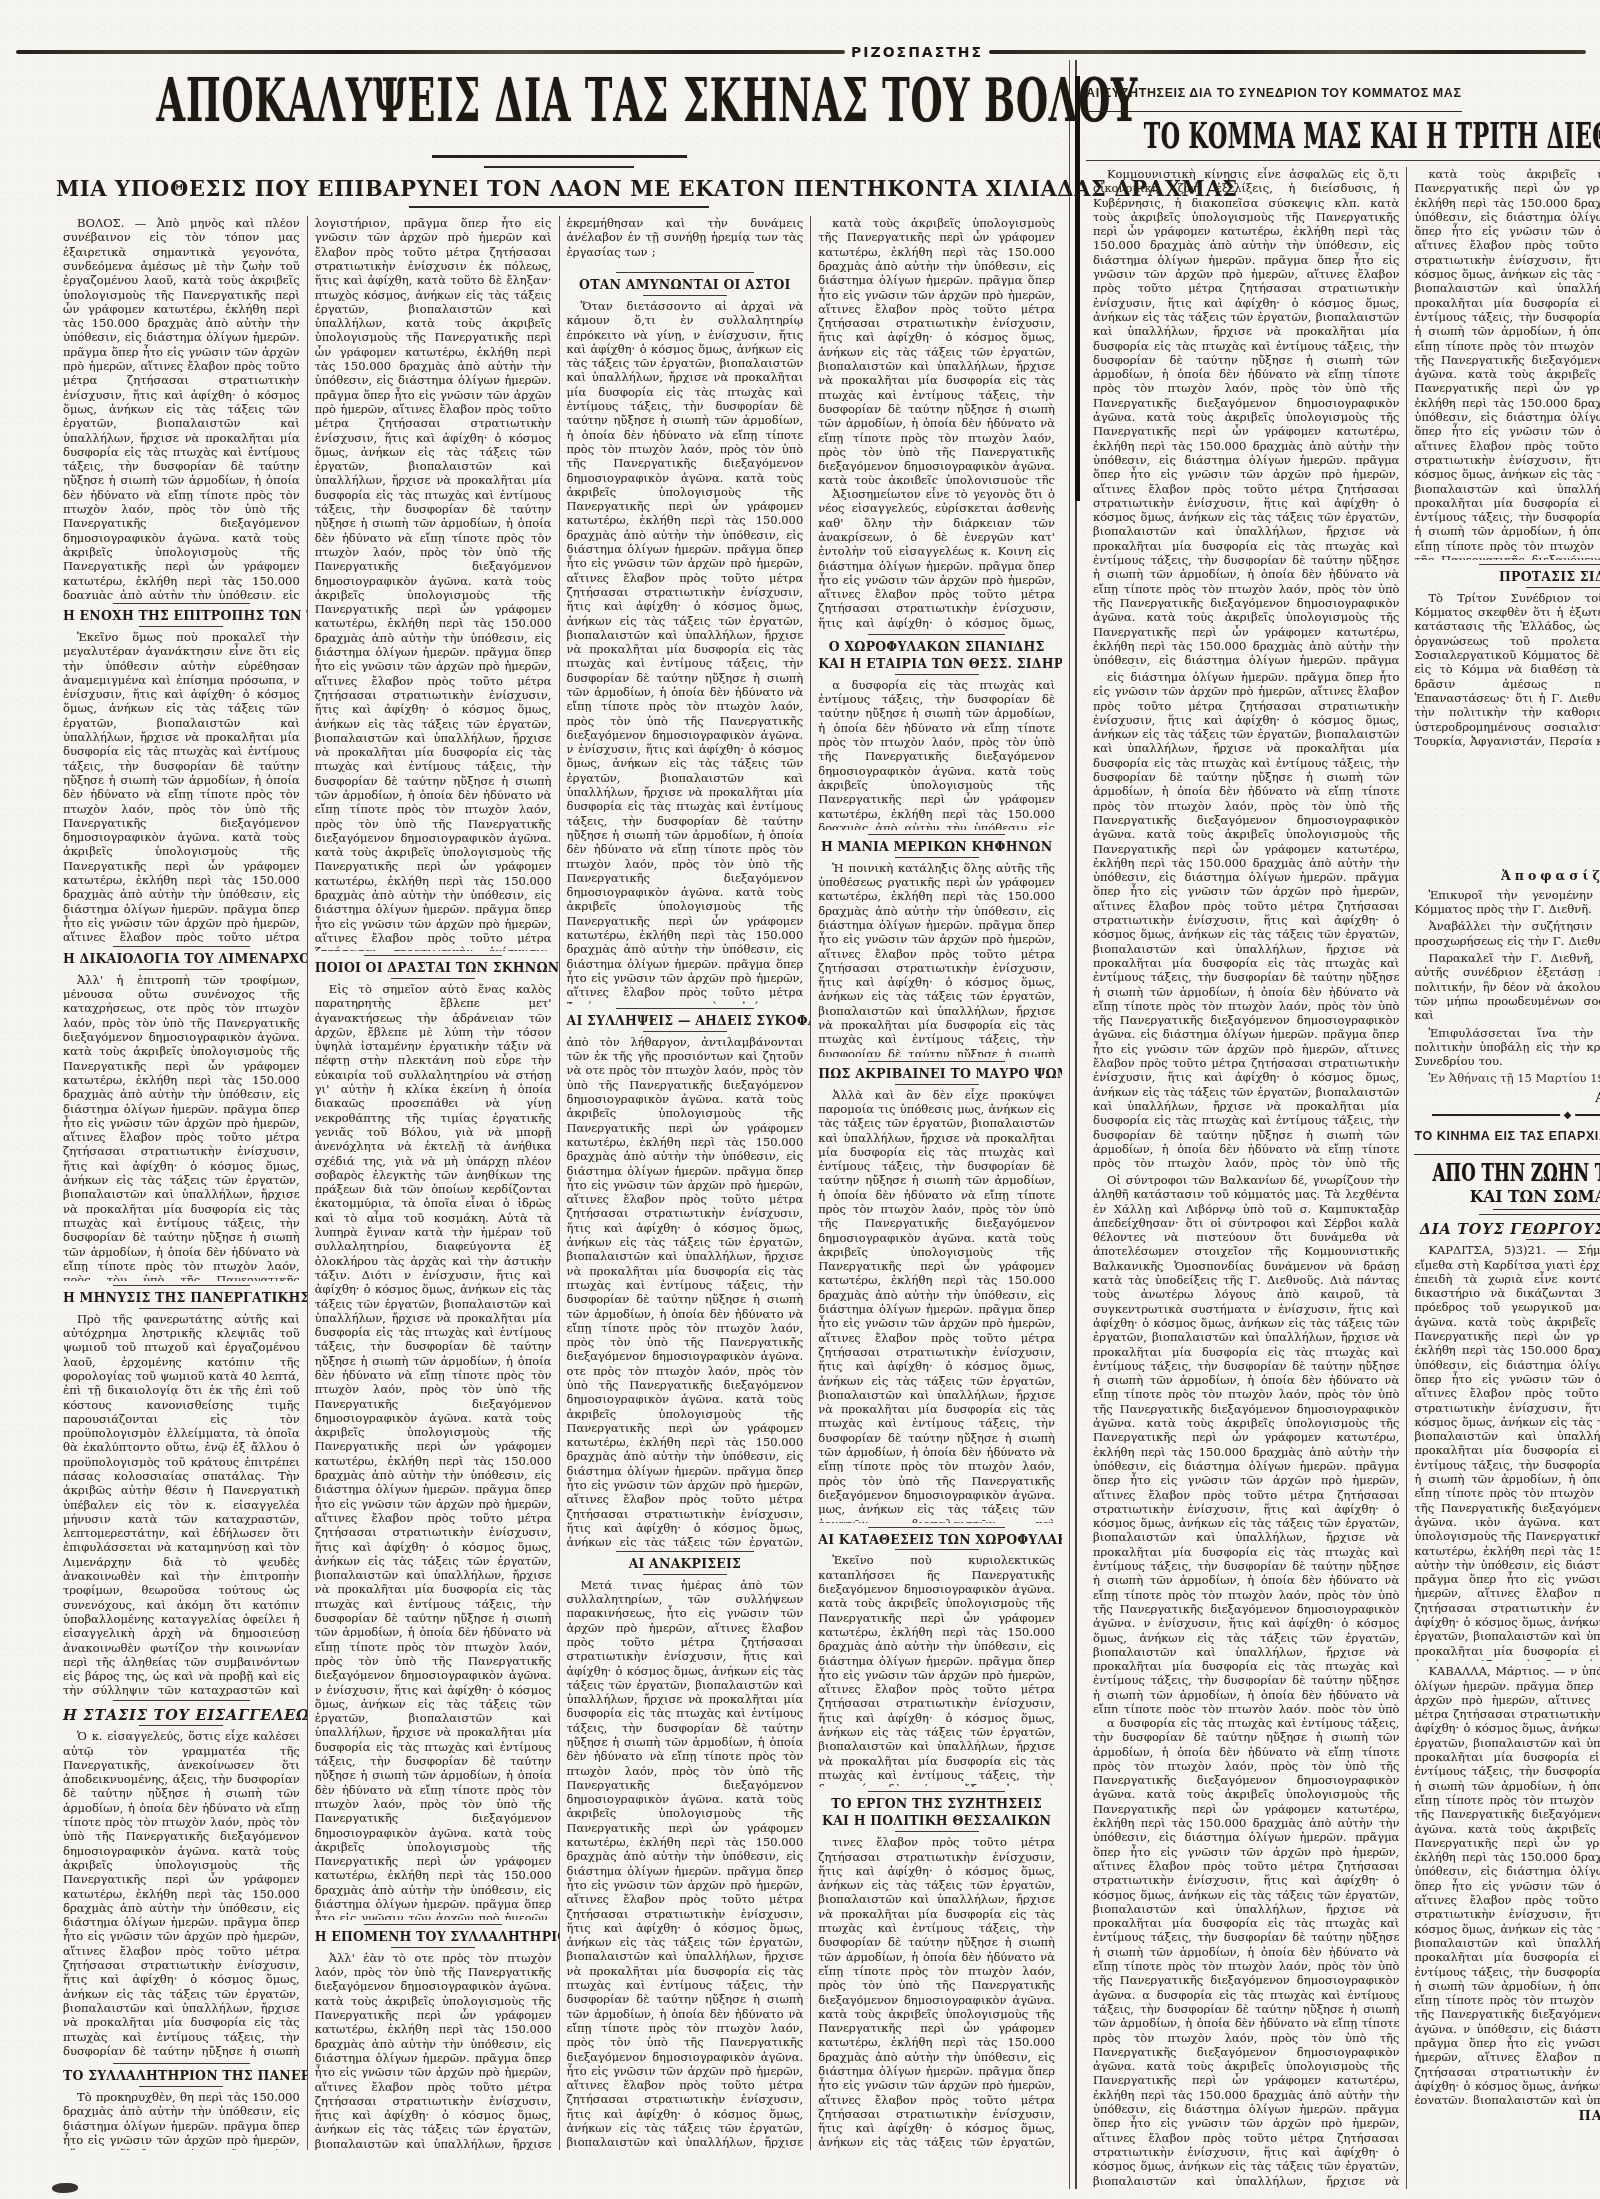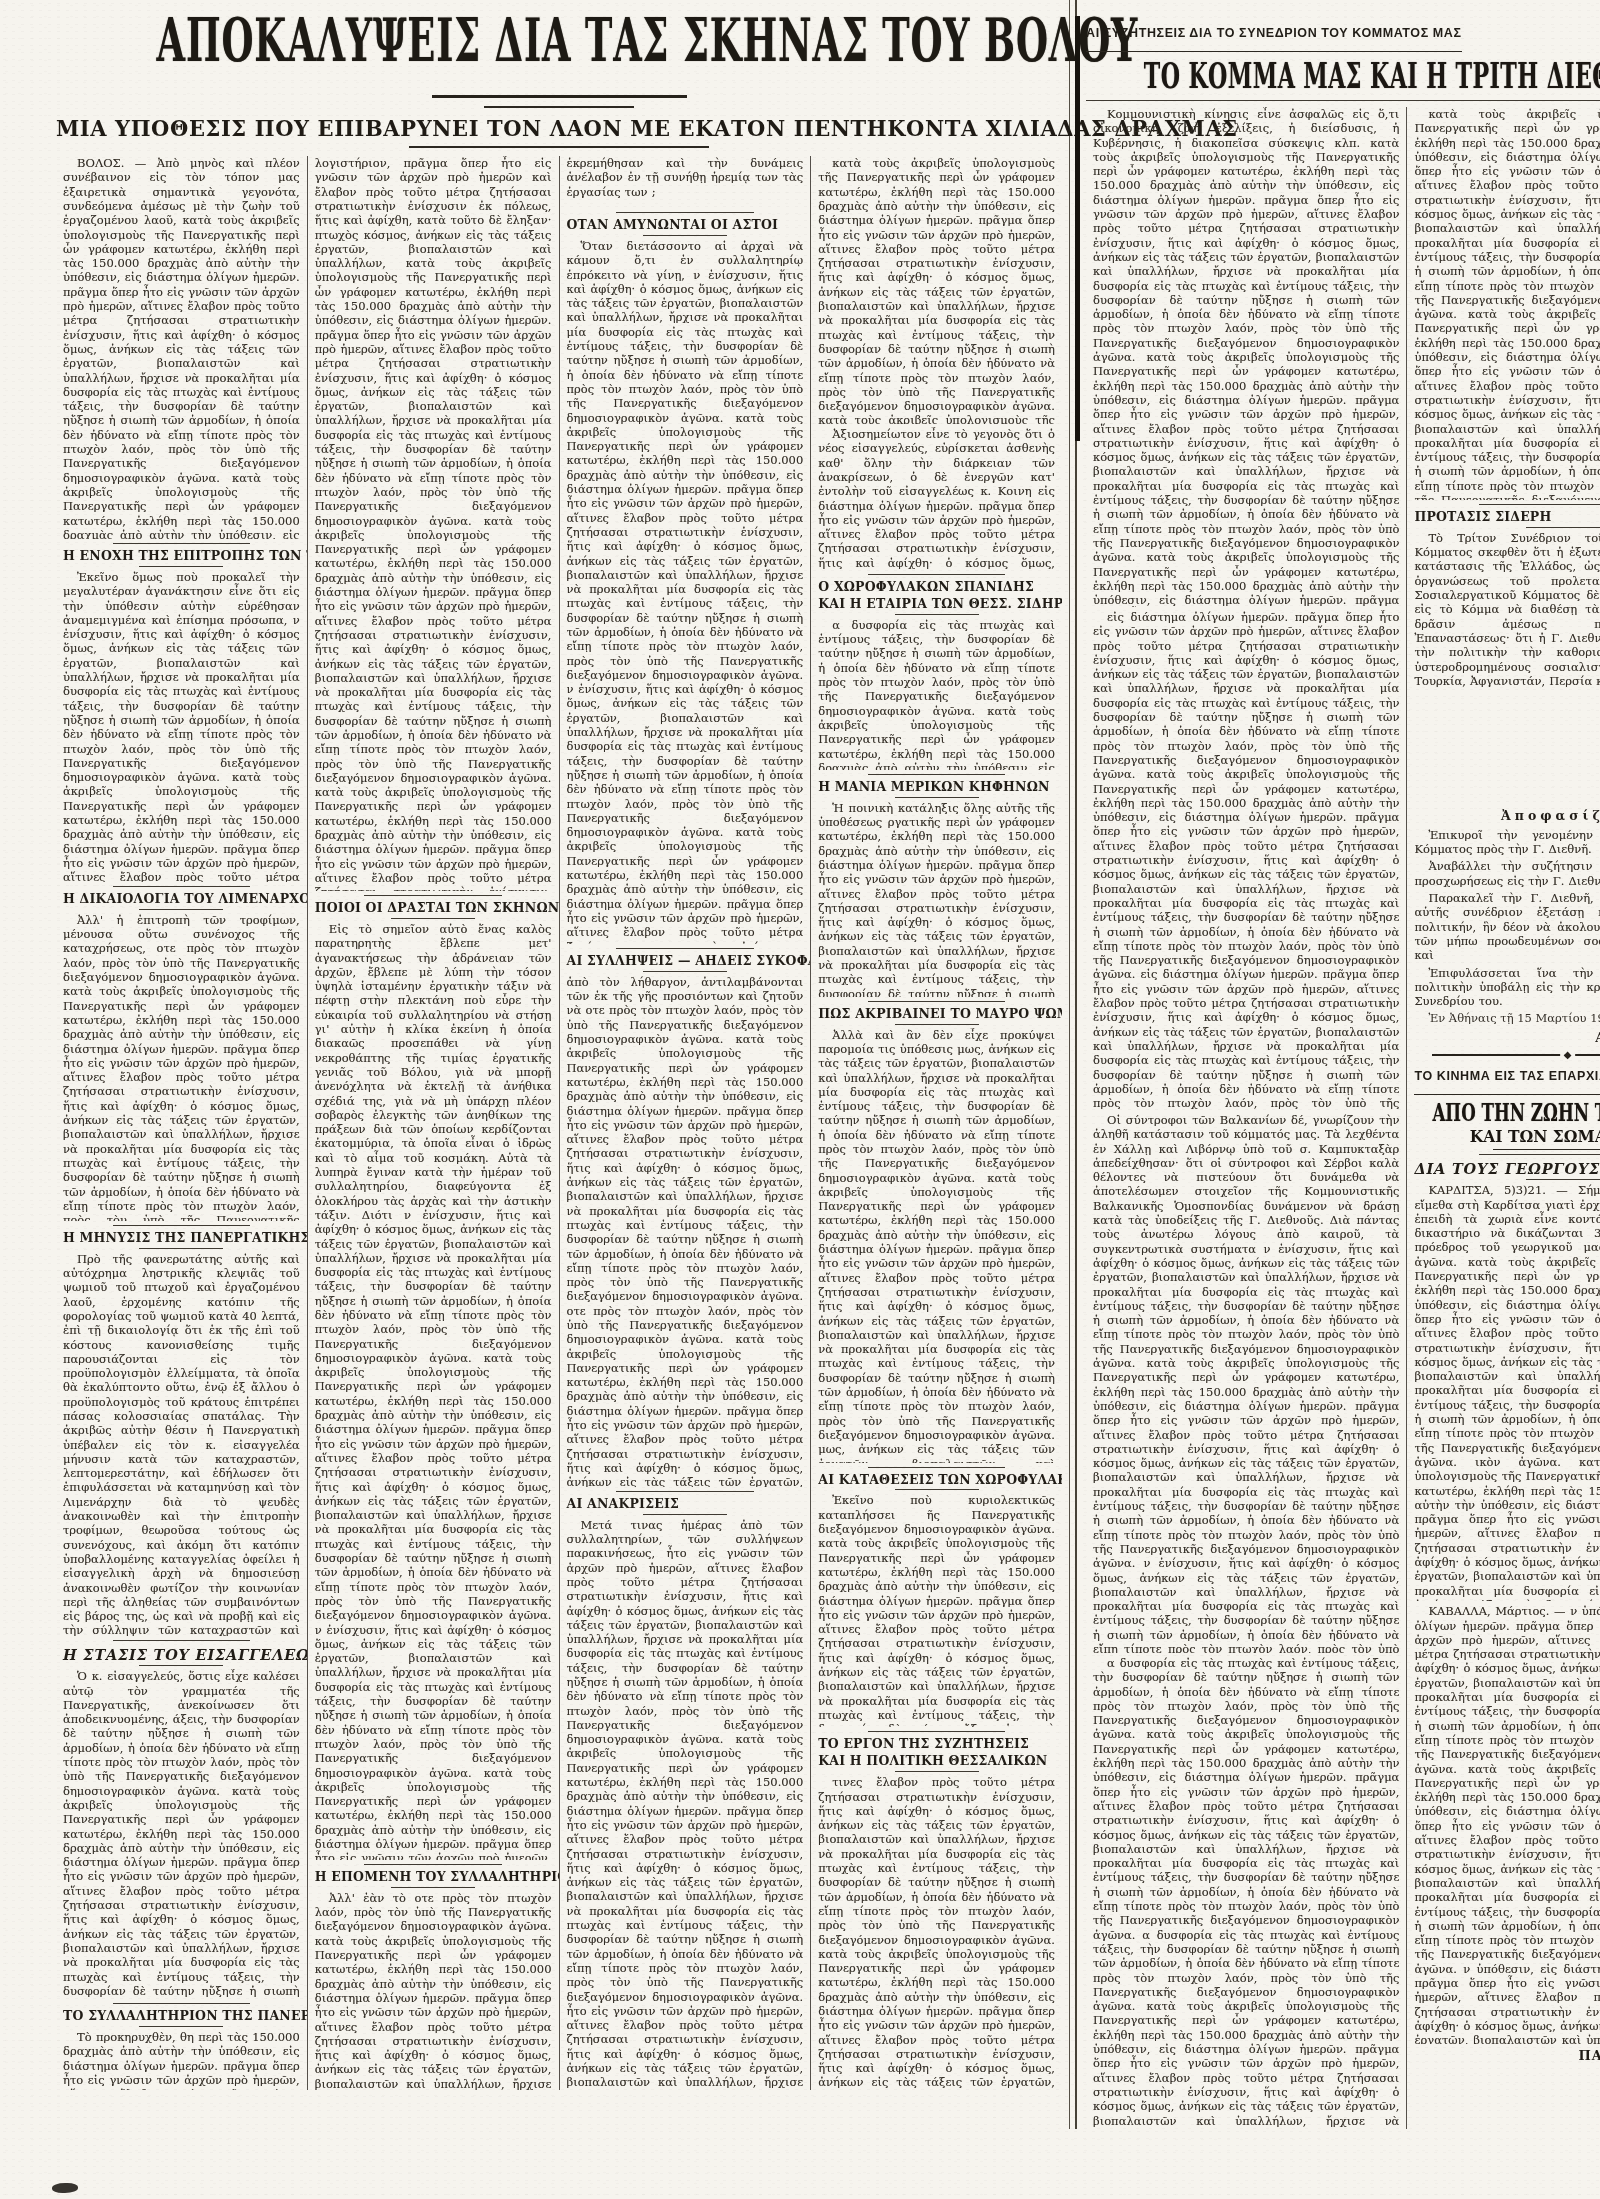--- a/index.html
+++ b/index.html
@@ -44,21 +44,21 @@
   .rsubs{display:flex;height:2022px;overflow:hidden;margin-top:6px;}
   .rsub{width:50%;padding:0 7px;overflow:hidden;}
   .rsub:first-child{border-right:1px solid #55504a;}
   
   .bp{font-size:11.5px;line-height:14.3px;text-align:justify;text-indent:14px;
       overflow:hidden;color:#332e27;word-spacing:.5px;margin:0 0 3px;
       text-shadow:0 0 .6px rgba(40,32,18,.35);}
   .bp.noind{text-indent:0;}
   .bh{margin:4px 0 3px;}
   .sep{width:58%;margin:1px auto 4px;border-top:1px solid #3f3a32;}
-  .ht{text-align:left;font-weight:bold;font-size:12.5px;letter-spacing:.2px;
+  .ht{text-align:center;font-weight:bold;font-size:12.5px;letter-spacing:.2px;
       white-space:nowrap;color:#211d17;line-height:1.35;}
   .hund{width:84px;margin:1px auto 2px;border-top:1px solid #3f3a32;}
   .bhi .ht{font-style:italic;font-size:14.5px;letter-spacing:.8px;}
   .bcenter{text-align:center;font-weight:bold;font-size:12.5px;letter-spacing:4px;
       margin:5px 0;color:#211d17;}
   .bdl{font-size:11.5px;line-height:14.3px;text-indent:14px;color:#332e27;}
   .bsig{text-align:right;font-weight:bold;font-size:13px;letter-spacing:1px;
       padding-right:14px;margin:4px 0;color:#1f1b15;}
   .bk{font-family:"Liberation Sans", sans-serif;font-weight:bold;font-size:12.5px;
       letter-spacing:.6px;border-bottom:1px solid #2c2821;display:inline-block;
@@ -80,20 +80,25 @@
       letter-spacing:.5px;color:#1b1712;text-shadow:0 0 1px rgba(20,16,8,.5);}
   .rhead-wrap{border-bottom:1px solid #3f3a32;padding-bottom:9px;}
   .smudge{position:absolute;left:52px;bottom:6px;width:26px;height:10px;
       background:#15120d;border-radius:50% 40% 50% 40%;opacity:.85;}
 </style>
 </head>
 <body>
 
 <div class="page">
 
+  <div class="masthead">
+    <div class="mline"></div>
+    <div class="mtitle">ΡΙΖΟΣΠΑΣΤΗΣ</div>
+    <div class="mline short"></div>
+  </div>
 
   <div class="main">
 
     <section class="left-section">
       <h1 class="hl">ΑΠΟΚΑΛΥΨΕΙΣ ΔΙΑ ΤΑΣ ΣΚΗΝΑΣ ΤΟΥ ΒΟΛΟΥ</h1>
       <div class="hl-under"></div>
       <div class="deck-under"></div>
       <h2 class="deck2">ΜΙΑ ΥΠΟΘΕΣΙΣ ΠΟΥ ΕΠΙΒΑΡΥΝΕΙ ΤΟΝ ΛΑΟΝ ΜΕ ΕΚΑΤΟΝ ΠΕΝΤΗΚΟΝΤΑ ΧΙΛΙΑΔΑΣ ΔΡΑΧΜΑΣ</h2>
       <div class="deck2-under"></div>
 

